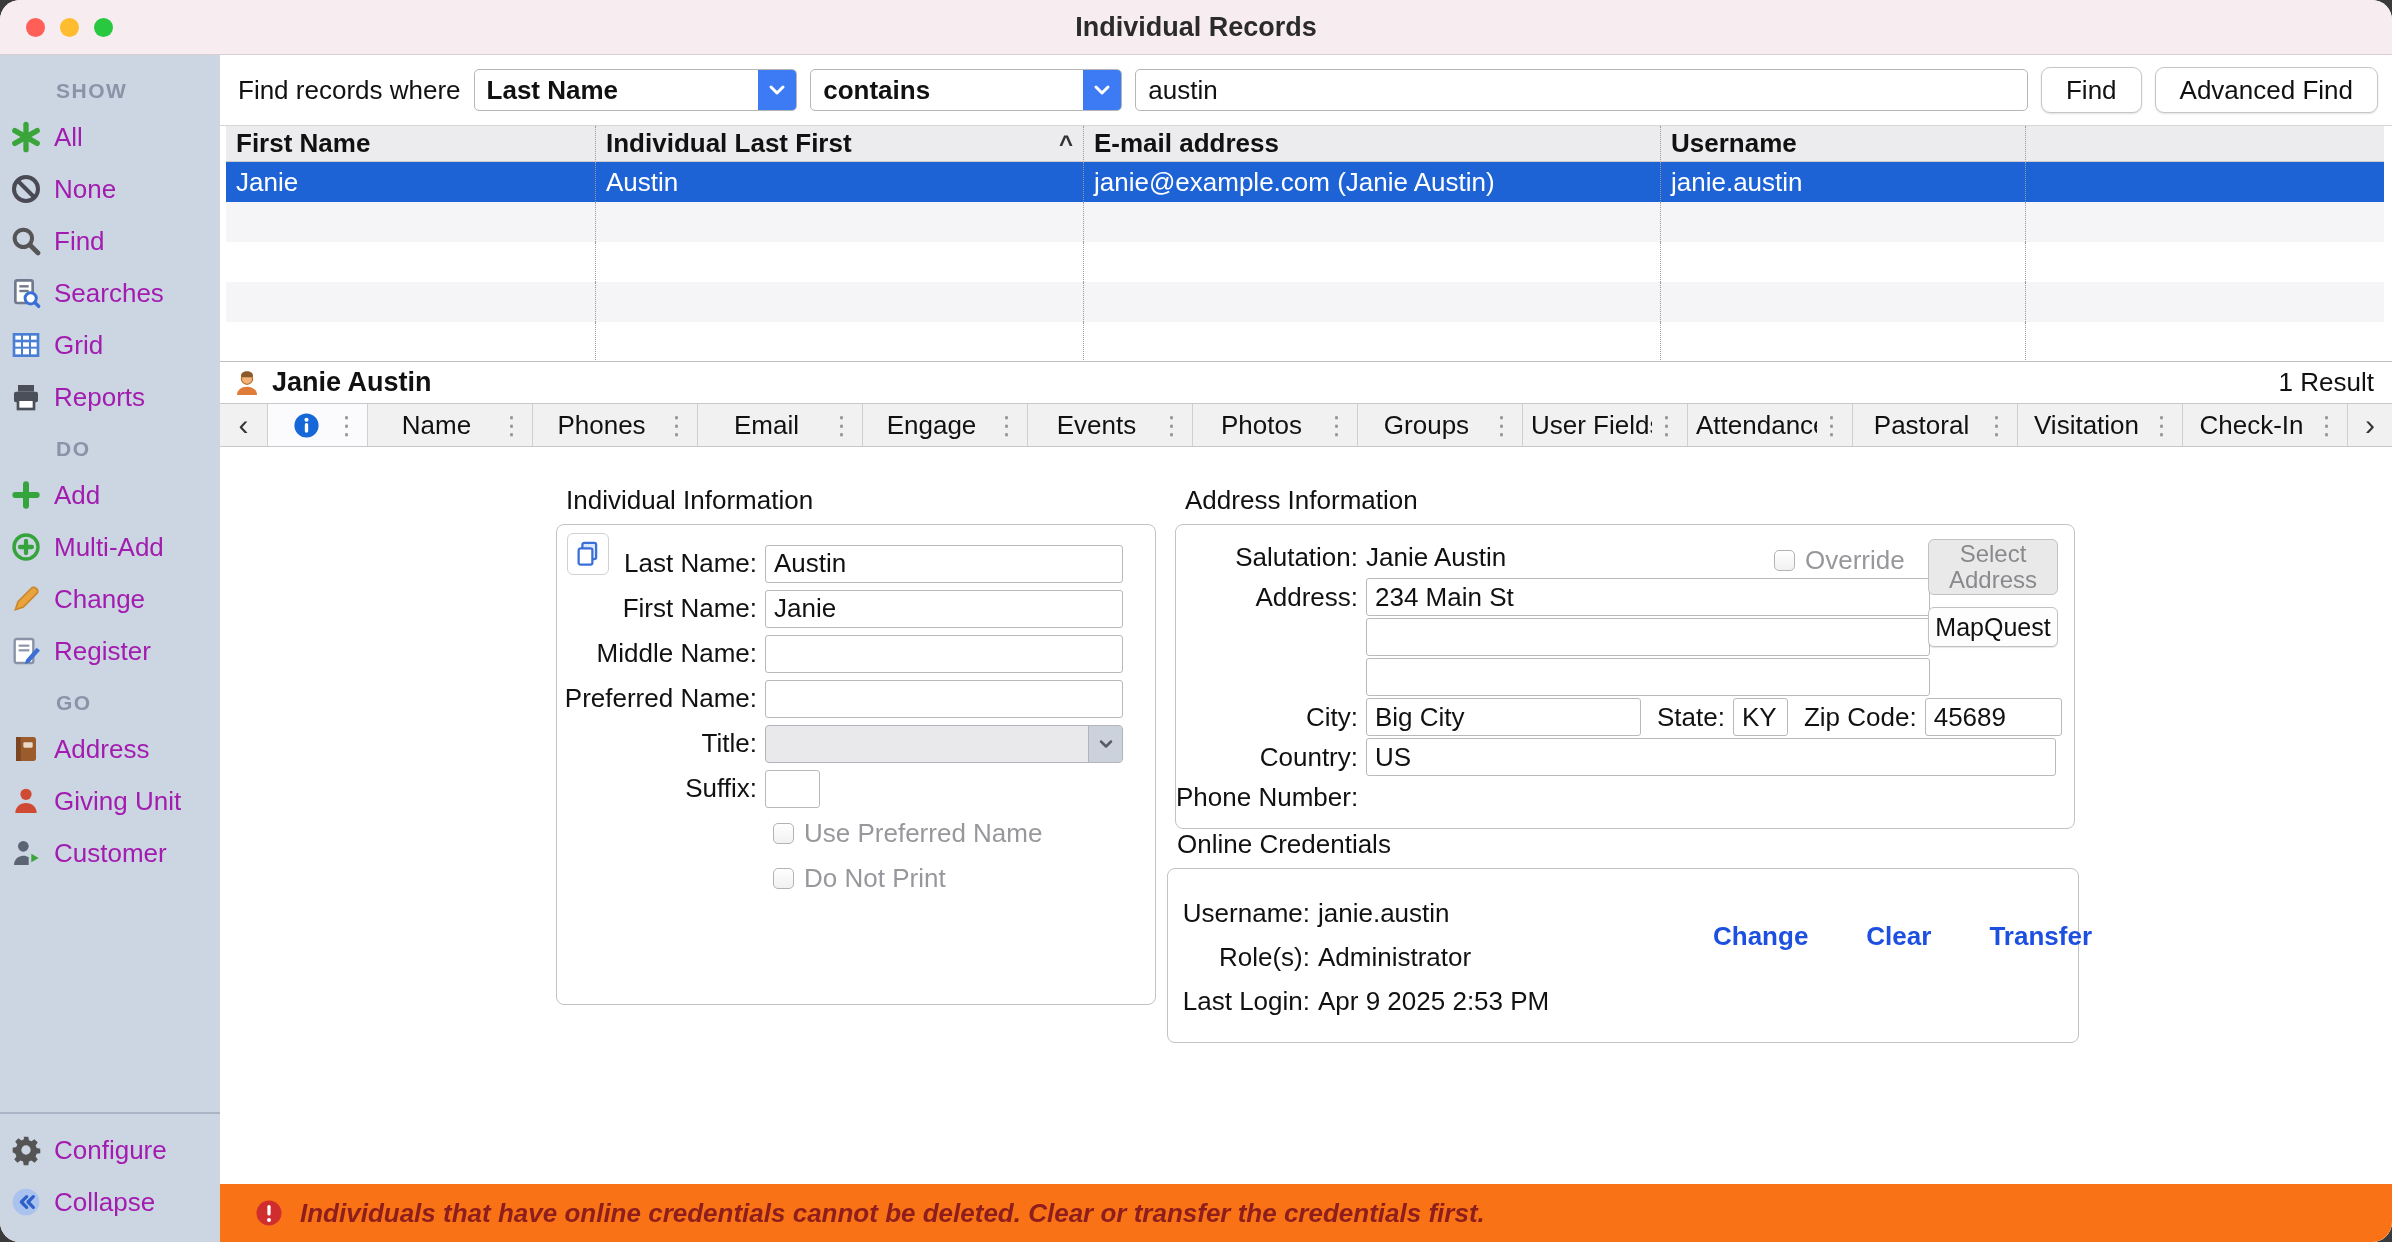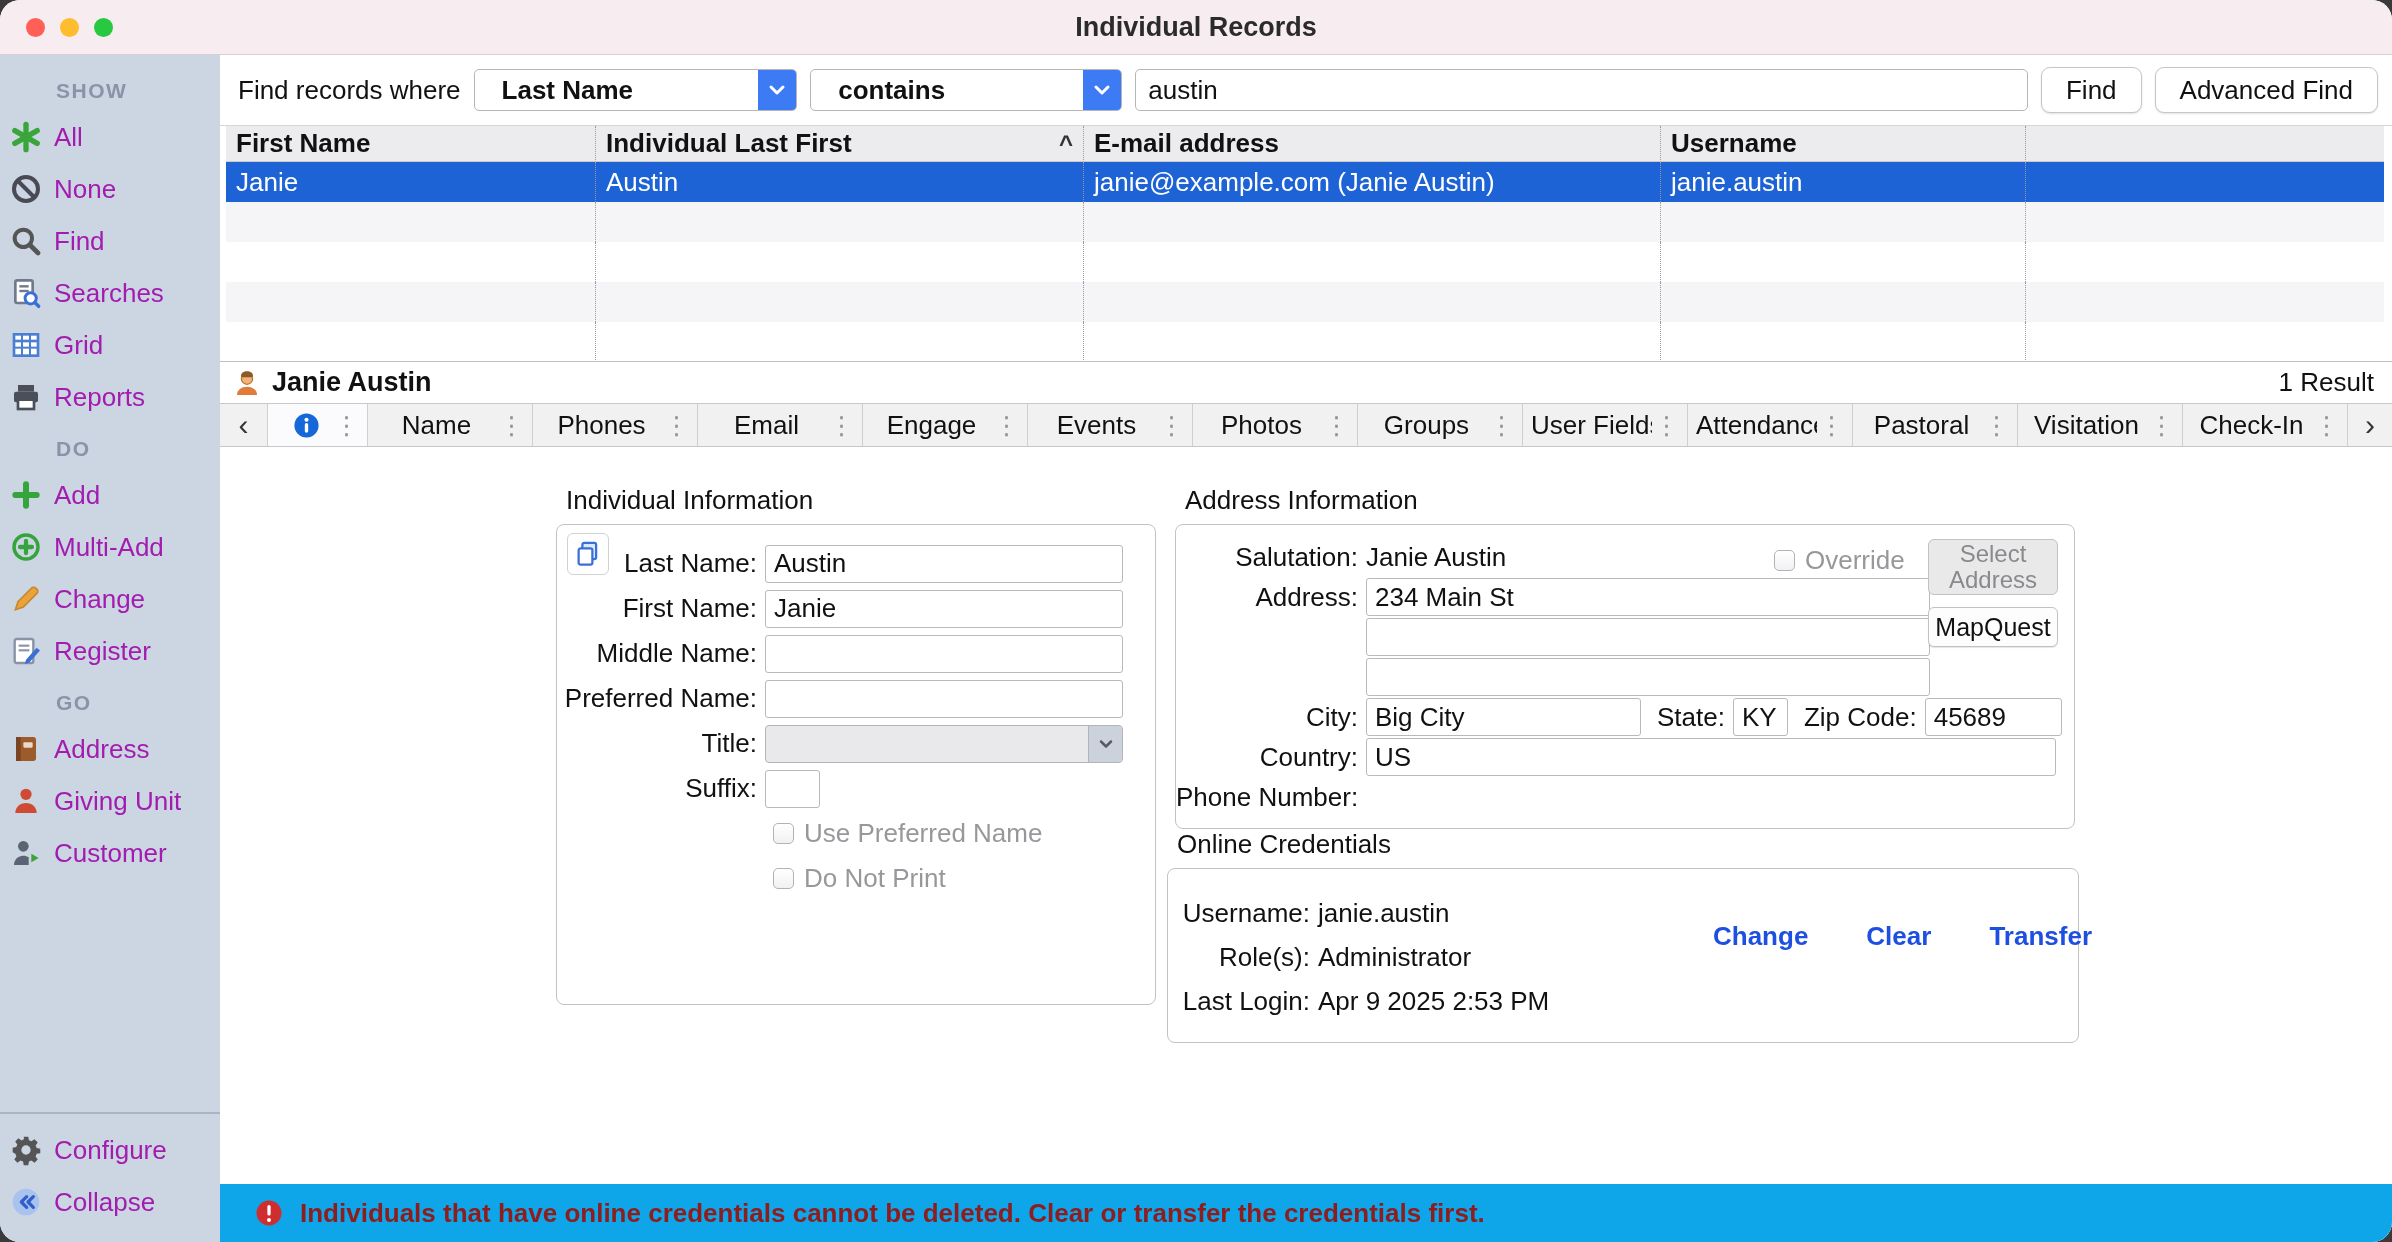--- a/index.html
+++ b/index.html
@@ -24,21 +24,21 @@
   .icn svg { width:100%; height:100%; }
   .side-footer { margin-top:auto; border-top:2px solid #a9b4c4; padding:10px 0 14px; }
 
   
   .content { flex:1; display:flex; flex-direction:column; min-width:0; background:#fff; }
 
   
   .findbar { flex:0 0 70px; height:70px; display:flex; align-items:center; gap:13px; padding:0 14px 0 18px; }
   .find-label { font-size:26px; white-space:nowrap; }
   .select { height:42px; border:1px solid #b6b6b6; border-radius:5px; background:#fff; display:flex; align-items:center; overflow:hidden; }
-  .select .sv { flex:1; font-size:26px; font-weight:bold; padding-left:12px; white-space:nowrap;margin-left:15px; }
+  .select .sv { flex:1; font-size:26px; font-weight:bold; padding-left:12px; white-space:nowrap; }
   .select-btn { width:38px; height:42px; background:#3d7bf5; display:flex; align-items:center; justify-content:center; flex:0 0 38px; }
   .select-btn svg { width:24px; height:24px; }
   .sel-field { width:336px; } .sel-op { width:324px; }
   .find-input { width:926px; height:42px; border:1px solid #b6b6b6; border-radius:5px; font-size:26px; padding:0 12px; font-family:inherit; color:#111; }
   .btn { height:46px; border:1px solid #c6c6c6; border-radius:9px; background:#fff; font-size:26px; font-family:inherit; color:#111; padding:0 24px; box-shadow:0 1px 2px rgba(0,0,0,.12); white-space:nowrap; }
 
   
   .table { flex:0 0 236px; padding:0 8px 0 6px; border-top:1px solid #d6d6d6; overflow:hidden; }
   .trow { display:grid; grid-template-columns:370px 488px 577px 365px 1fr; }
   .cell { border-right:1px dotted #9a9aa2; display:flex; align-items:center; padding:0 10px; font-size:26px; min-width:0; white-space:nowrap; overflow:hidden; }
@@ -101,21 +101,21 @@
 
   .g-cred { left:947px; top:382px; }
   .g-cred .group-box { width:912px; height:175px; padding-top:22px; }
   .cred-row { display:flex; align-items:center; height:44px; }
   .cred-label { width:150px; flex:0 0 150px; text-align:right; padding-right:8px; font-size:26px; white-space:nowrap; }
   .cred-val { font-size:26px; }
   .cred-links { position:absolute; left:545px; top:52px; display:flex; gap:58px; }
   .link { font-size:26px; font-weight:600; color:#1d4fe0; cursor:pointer; white-space:nowrap; }
 
   
-  .warnbar { flex:0 0 58px; height:58px; background:#0ea5e9; display:flex; align-items:center; gap:16px; padding-left:34px; }
+  .warnbar { flex:0 0 58px; height:58px; background:#f97316; display:flex; align-items:center; gap:16px; padding-left:34px;font-style:italic; }
   .warn-icn { width:30px; height:30px; flex:0 0 30px; }
   .warn-icn svg { width:100%; height:100%; }
   .warn-text { font-size:26px; font-weight:bold; color:#8e1d1d; }
 </style>
 </head>
 <body>
 
 <div class="window">
 
   <div class="titlebar">

